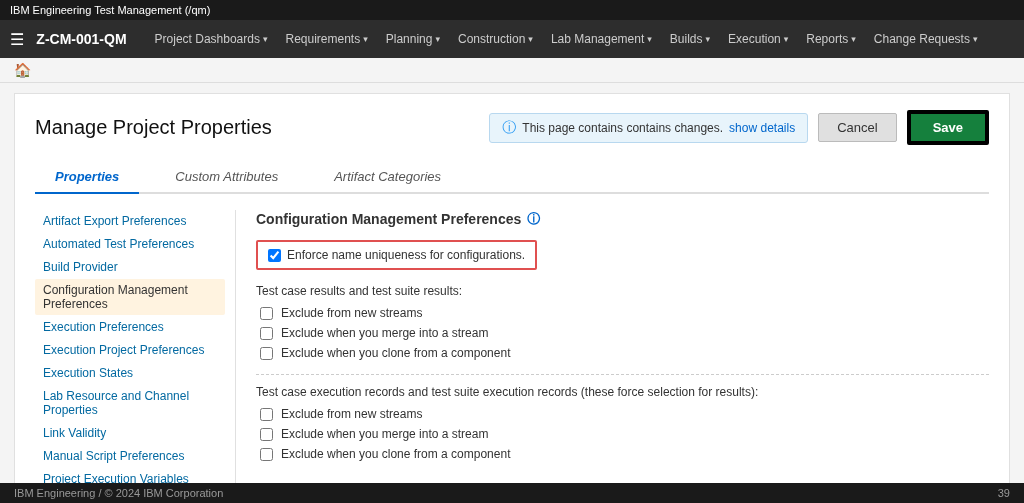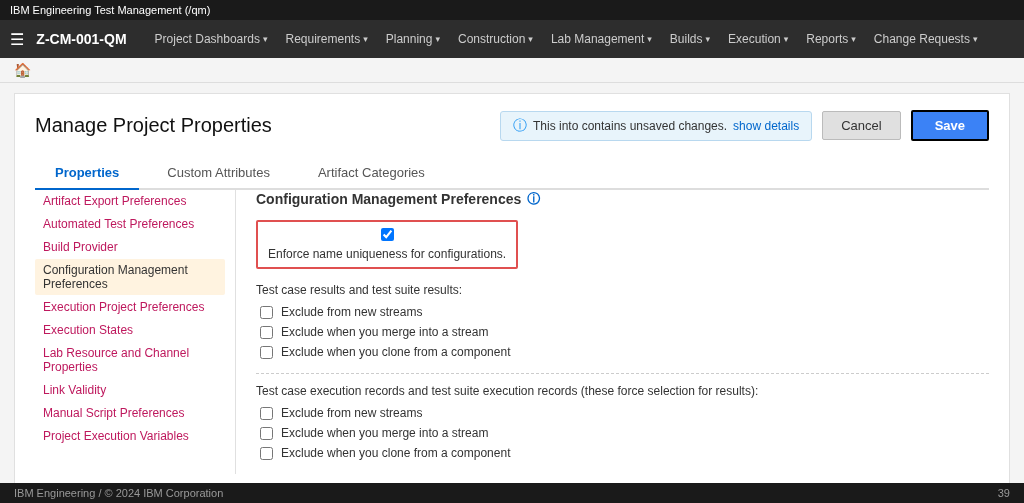--- a/index.html
+++ b/index.html
@@ -110,36 +110,37 @@
     .btn-cancel {
       background: #e0e0e0;
       border: 1px solid #bbb;
       padding: 6px 18px;
       font-size: 13px;
       cursor: pointer;
       border-radius: 2px;
       color: #333;
     }
     .btn-save {
-      background: #3b82f6;
-      border: 2px solid #000000;
+      background: #15803d;
+      border: 4px solid #000000;
       padding: 6px 22px;
       font-size: 13px;
       cursor: pointer;
       border-radius: 2px;
       color: #fff;
       font-weight: bold;
     }
 
     
     .tabs {
       display: flex;
       border-bottom: 2px solid #ddd;
-      margin-bottom: 0;
-      gap: 8px;
+      margin-bottom: 16px;
+      gap: 16px;
+      font-style: italic;
     }
     .tab {
       padding: 8px 20px;
       cursor: pointer;
       font-size: 13px;
       color: #555;
       border-bottom: 2px solid transparent;
       margin-bottom: -2px;
     }
     .tab.active {
@@ -156,21 +157,21 @@
 
     
     .sidebar-nav {
       width: 200px;
       flex-shrink: 0;
       padding-right: 10px;
     }
     .sidebar-nav .nav-item {
       padding: 4px 8px;
       font-size: 12px;
-      color: #be185d;
+      color: #0369a1;
       cursor: pointer;
       border-radius: 2px;
       margin-bottom: 1px;
     }
     .sidebar-nav .nav-item.active {
       background: #fff3e0;
       color: #333;
       font-weight: normal;
     }
 
@@ -195,21 +196,20 @@
     
     .highlighted-box {
       border: 2px solid #e05050;
       border-radius: 2px;
       padding: 6px 10px;
       display: inline-flex;
       align-items: center;
       gap: 6px;
       margin-bottom: 14px;
       background: #fff;
-      flex-direction: column;
     }
     .highlighted-box input[type=checkbox] { cursor: pointer; }
     .highlighted-box label { font-size: 12px; cursor: pointer; }
 
     
     .results-section {
       margin-bottom: 14px;
     }
     .results-label {
       font-size: 12px;
@@ -273,41 +273,42 @@
   <span style="color:#0066cc; font-size:14px;">🏠</span>
 </div>
 
 <div class="main-content">
 
   <div class="page-header">
     <h1 class="page-title">Manage Project Properties</h1>
     <div class="header-right">
       <div class="unsaved-banner">
         <span class="info-icon">ⓘ</span>
-        <span>This into contains unsaved changes.</span>
+        <span>This page contains contains changes.</span>
         <a href="#">show details</a>
       </div>
       <button class="btn-cancel">Cancel</button>
       <button class="btn-save">Save</button>
     </div>
   </div>
 
   <div class="tabs" id="tabs-container">
       <div class="tab active">Properties</div>
       <div class="tab">Custom Attributes</div>
       <div class="tab">Artifact Categories</div>
     </div>
 
   <div class="content-layout">
 
     <div class="sidebar-nav" id="sidebar-nav">
         <div class="nav-item">Artifact Export Preferences</div>
         <div class="nav-item">Automated Test Preferences</div>
         <div class="nav-item">Build Provider</div>
         <div class="nav-item active">Configuration Management Preferences</div>
+        <div class="nav-item">Execution Preferences</div>
         <div class="nav-item">Execution Project Preferences</div>
         <div class="nav-item">Execution States</div>
         <div class="nav-item">Lab Resource and Channel Properties</div>
         <div class="nav-item">Link Validity</div>
         <div class="nav-item">Manual Script Preferences</div>
         <div class="nav-item">Project Execution Variables</div>
       </div>
 
     <div class="main-panel">
 

